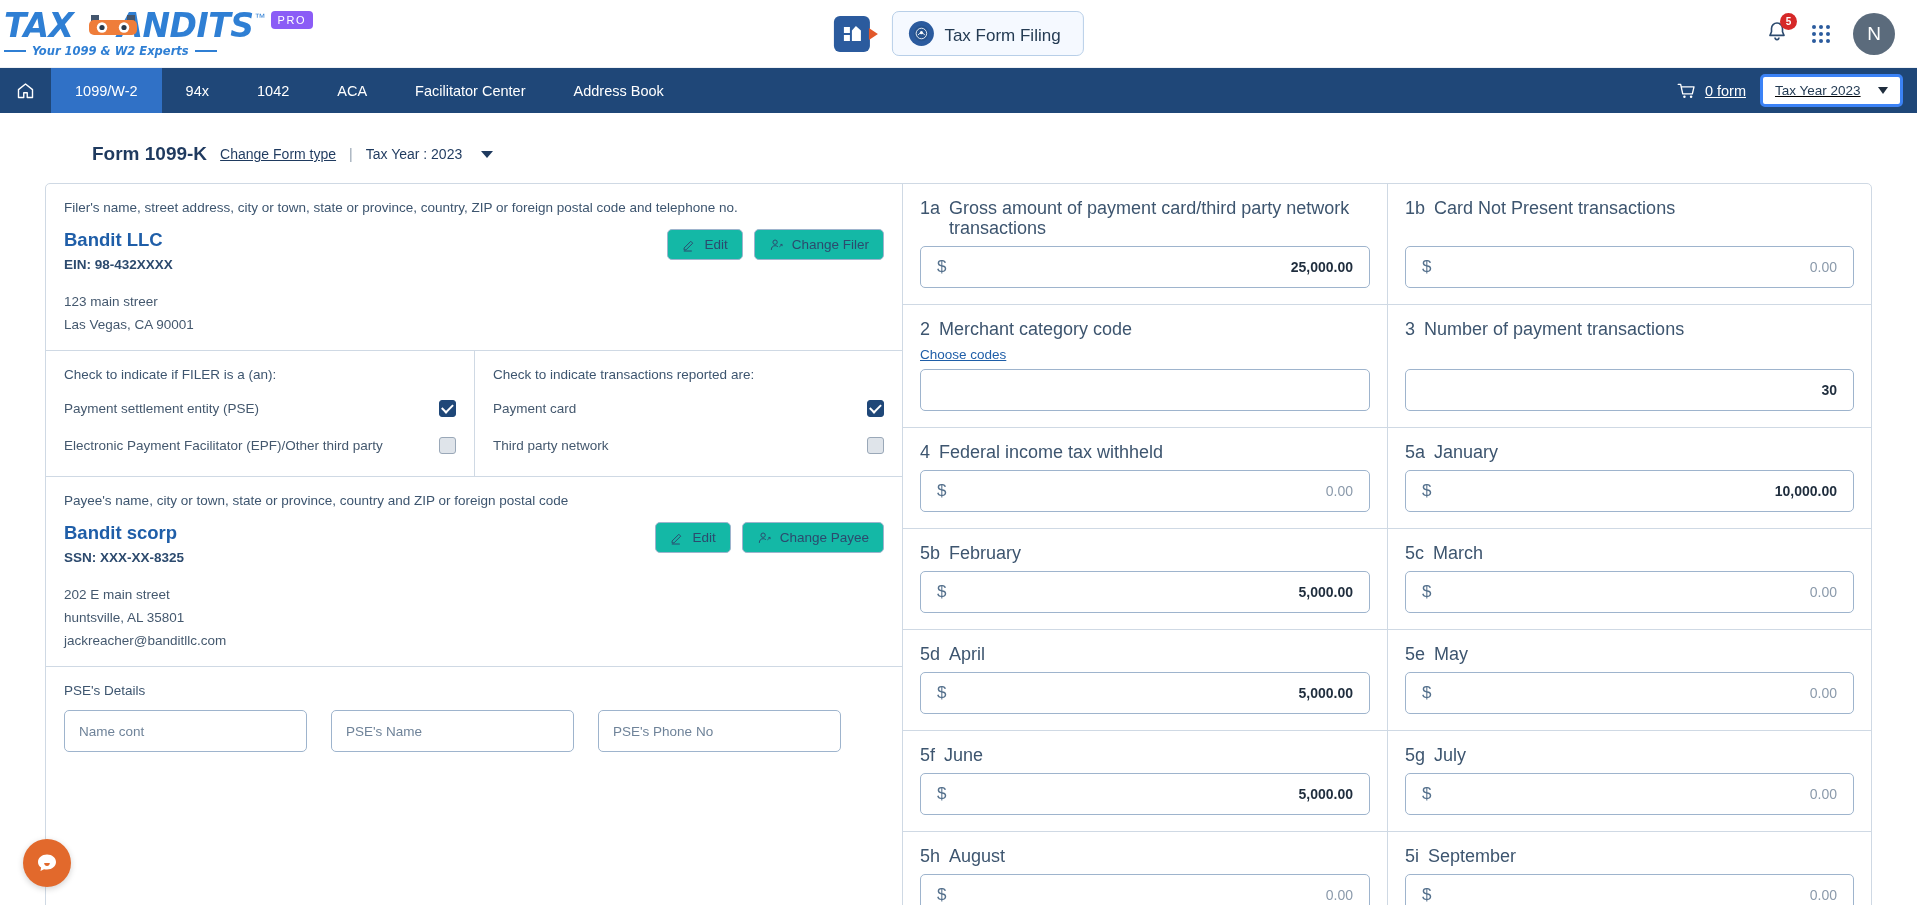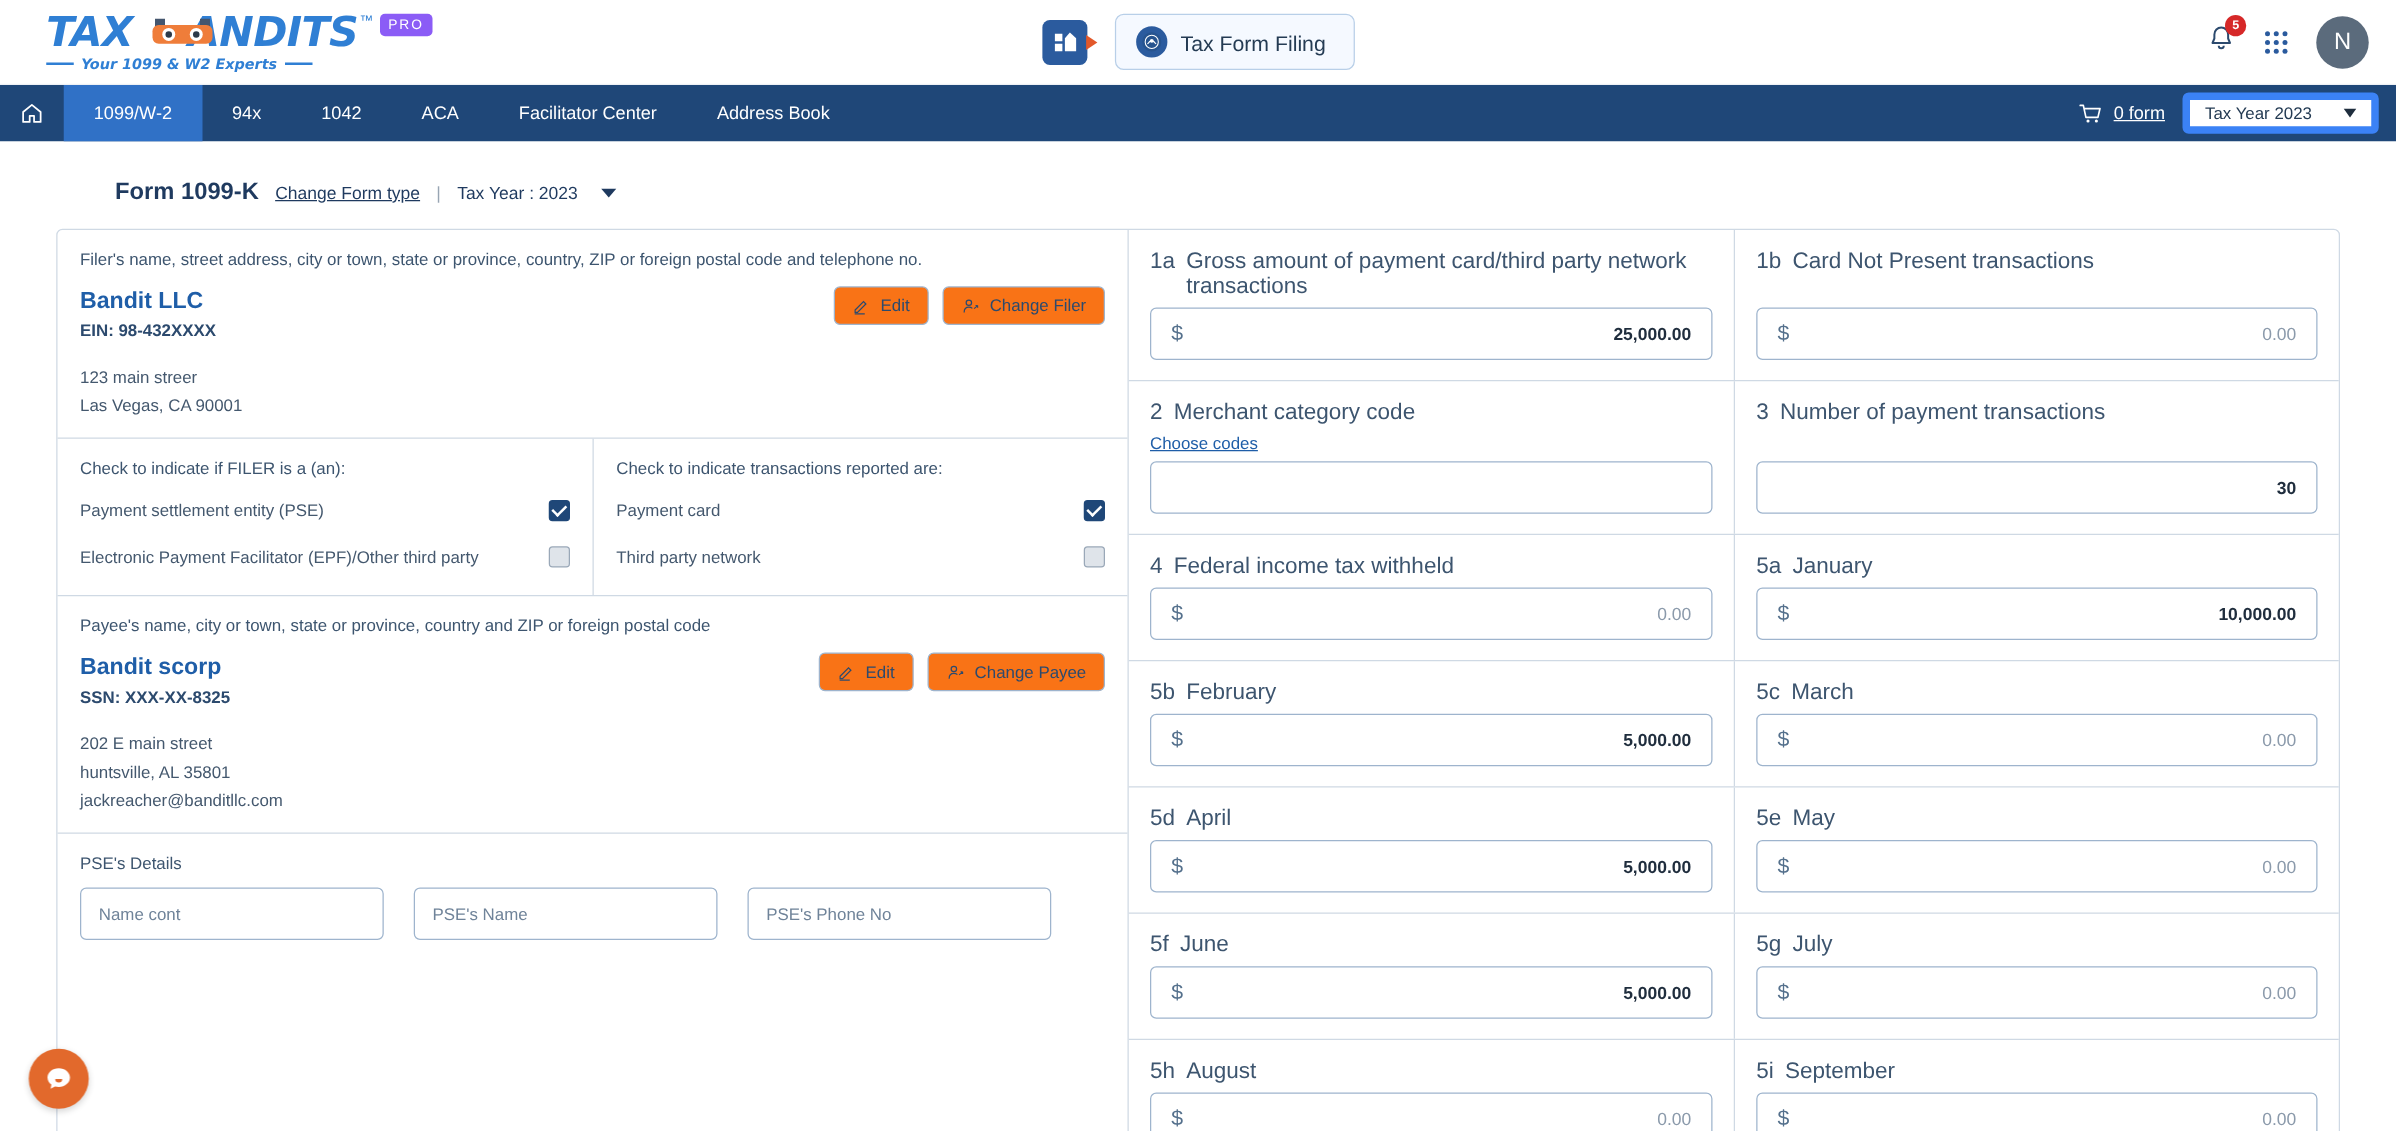--- a/index.html
+++ b/index.html
@@ -11,21 +11,21 @@
   }
 
   
   .topbar {
     height: 68px; width: 100%;
     background: #ffffff;
     display: flex; align-items: center;
     position: relative;
     border-bottom: 1px solid #eef1f5;
   }
-  .logo-wrap { margin-left: 37px; display: flex; align-items: flex-start; }
+  .logo-wrap { margin-left: 4px; display: flex; align-items: flex-start; }
   .logo-main { display: flex; align-items: flex-start; position: relative; }
   .logo-text {
     font-size: 33px; font-weight: 700; letter-spacing: -0.5px;
     color: #2f7fd4; font-style: italic;
     font-family: "DejaVu Sans", sans-serif;
     line-height: 34px;
   }
   .logo-mask {
     position: absolute; left: 83px; top: 4px;
     width: 52px; height: 26px;
@@ -103,23 +103,23 @@
     color: #ffffff; font-size: 14.5px; cursor: pointer; white-space: nowrap;
   }
   .nav-item.active { background: #3071c6; }
   .nav-right {
     position: absolute; right: 14px; top: 0; height: 100%;
     display: flex; align-items: center; gap: 14px;
   }
   .cart-wrap { display: flex; align-items: center; gap: 8px; cursor: pointer; }
   .cart-text { color: #fff; font-size: 14.5px; text-decoration: underline; }
   .year-select {
-    background: #fff; border-radius: 5px; border: 6px solid #3b82f6;
-    height: 33px; width: 157px; display: flex; align-items: center;
-    justify-content: space-between; padding: 0 12px; cursor: pointer;
+    background: #fff; border-radius: 5px; border: 3px solid #3b82f6;
+    height: 33px; width: 143px; display: flex; align-items: center;
+    justify-content: space-between; padding: 0 12px; cursor: pointer; text-decoration: underline;
   }
   .year-select span { font-size: 13.5px; color: #243b53; }
   .caret-dn {
     width: 0; height: 0; border-left: 5.5px solid transparent;
     border-right: 5.5px solid transparent; border-top: 7px solid #1f2d3d;
   }
 
   
   .page { padding: 0 45px; background: #fff; }
   .form-head {
@@ -145,21 +145,21 @@
 
   .blk { padding: 16px 18px 14px 18px; border-bottom: 1px solid #cfd9e4; }
   .blk:last-child { border-bottom: none; }
   .blk-label { font-size: 13.5px; color: #3d556f; margin-bottom: 14px; }
   .entity-row { display: flex; justify-content: space-between; align-items: flex-start; }
   .entity-name { font-size: 18.5px; color: #1f5ea8; font-weight: 700; margin-bottom: 6px; }
   .entity-id { font-size: 13.5px; color: #2c4a6e; font-weight: 600; }
   .entity-addr { margin-top: 18px; font-size: 13.5px; color: #44586e; line-height: 23px; }
   .btn-row { display: flex; gap: 11px; }
   .obtn {
-    border: 1px solid #9eb4cd; border-radius: 5px; background: #f97316;
+    border: 1px solid #9eb4cd; border-radius: 5px; background: #14b8a6;
     padding: 7px 14px; font-size: 13.5px; color: #2c4a6e;
     display: flex; align-items: center; gap: 8px; cursor: pointer; justify-content: center;
   }
 
   .check-split { display: flex; border-bottom: 1px solid #cfd9e4; }
   .check-half { width: 50%; padding: 16px 18px 22px 18px; }
   .check-half + .check-half { border-left: 1px solid #cfd9e4; }
   .check-title { font-size: 13.5px; color: #3d556f; margin-bottom: 18px; }
   .check-line {
     display: flex; align-items: center; justify-content: space-between;

